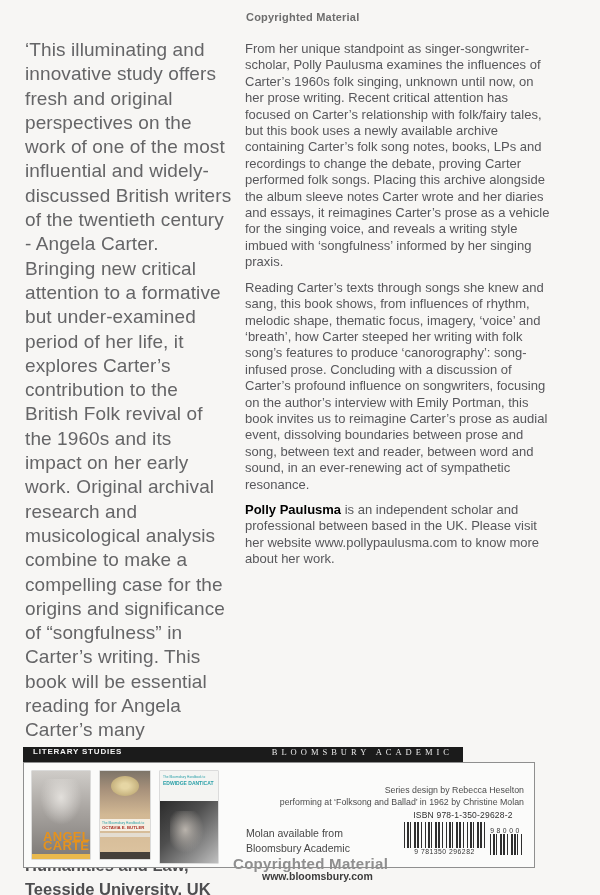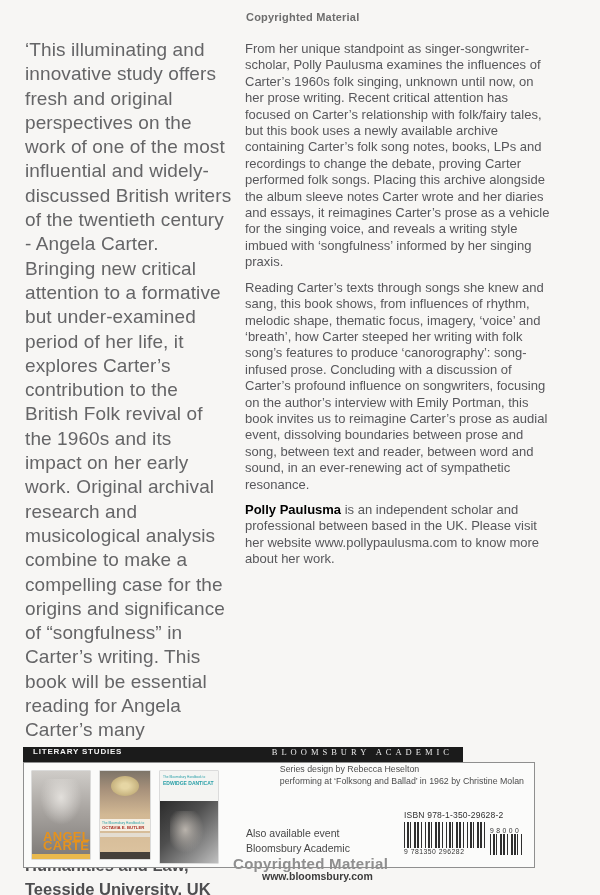--- a/index.html
+++ b/index.html
@@ -75,24 +75,24 @@
   .c3 .series { font-size:3.2px; color:#2aa0a8; white-space:nowrap; overflow:hidden; }
   .c3 .t { font-size:5px; font-weight:700; color:#2aa0a8; white-space:nowrap; overflow:hidden; margin-top:1px; }
   .c3 .photo { position:absolute; left:0; right:0; bottom:0; height:62px;
     background:linear-gradient(135deg,#2c2c2c 0%,#4f4f4f 40%,#8f8f8f 75%,#c0c0c0 100%); }
   .c3 .face { position:absolute; left:10px; bottom:10px; width:34px; height:42px;
     background:radial-gradient(ellipse at 45% 45%, #b9b3ac 0%, rgba(185,179,172,0) 70%); }
   
   .also { position:absolute; left:222px; top:63px; font-size:10.5px; line-height:15px; color:#474747; }
   .also .site { font-weight:700; margin-top:13px; color:#3c3c3c;margin-left:16px; }
   
-  .credits { position:absolute; right:10px; top:1px; 
+  .credits { position:absolute; right:10px; top:22px; text-align:right;
     font-size:8.8px; line-height:11.5px; color:#4c4c4c; }
   
-  .isbn-block { position:absolute; right:12px; top:47px; width:118px; }
+  .isbn-block { position:absolute; right:12px; top:47px; width:118px; text-align:center; }
   .isbn-label { font-size:8.5px; color:#2f2f2f; letter-spacing:.2px; }
   .bars-row { display:flex; gap:5px; margin-top:2px; align-items:flex-end; }
   .main-code { flex:1; }
   .bars {
     height:26px;
     background:repeating-linear-gradient(90deg,
       #2e2e2e 0 1.5px, #fbfbfa 1.5px 3px,
       #2e2e2e 3px 5px, #fbfbfa 5px 6.5px,
       #2e2e2e 6.5px 7.5px, #fbfbfa 7.5px 10.5px);
   }
@@ -146,21 +146,21 @@
           <div class="series">The Bloomsbury Handbook to</div>
           <div class="t">EDWIDGE DANTICAT</div>
         </div>
         <div class="photo">
           <div class="face"></div>
         </div>
       </div>
     </div>
 
     <div class="also">
-      <div>Also available event</div>
+      <div>Molan available from</div>
       <div>Bloomsbury Academic</div>
       <div class="site">www.bloomsbury.com</div>
     </div>
 
     <div class="credits">
       <div>Series design by Rebecca Heselton</div>
       <div>performing at ‘Folksong and Ballad’ in 1962 by Christine Molan</div>
     </div>
 
     <div class="isbn-block">

